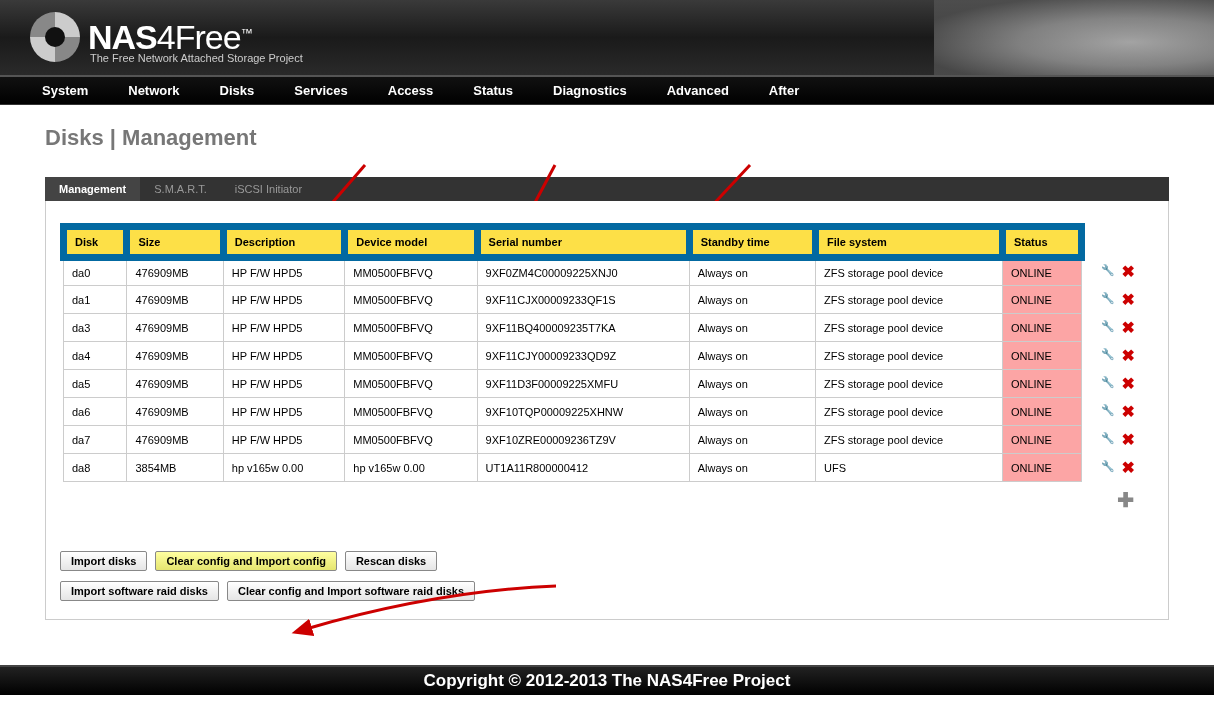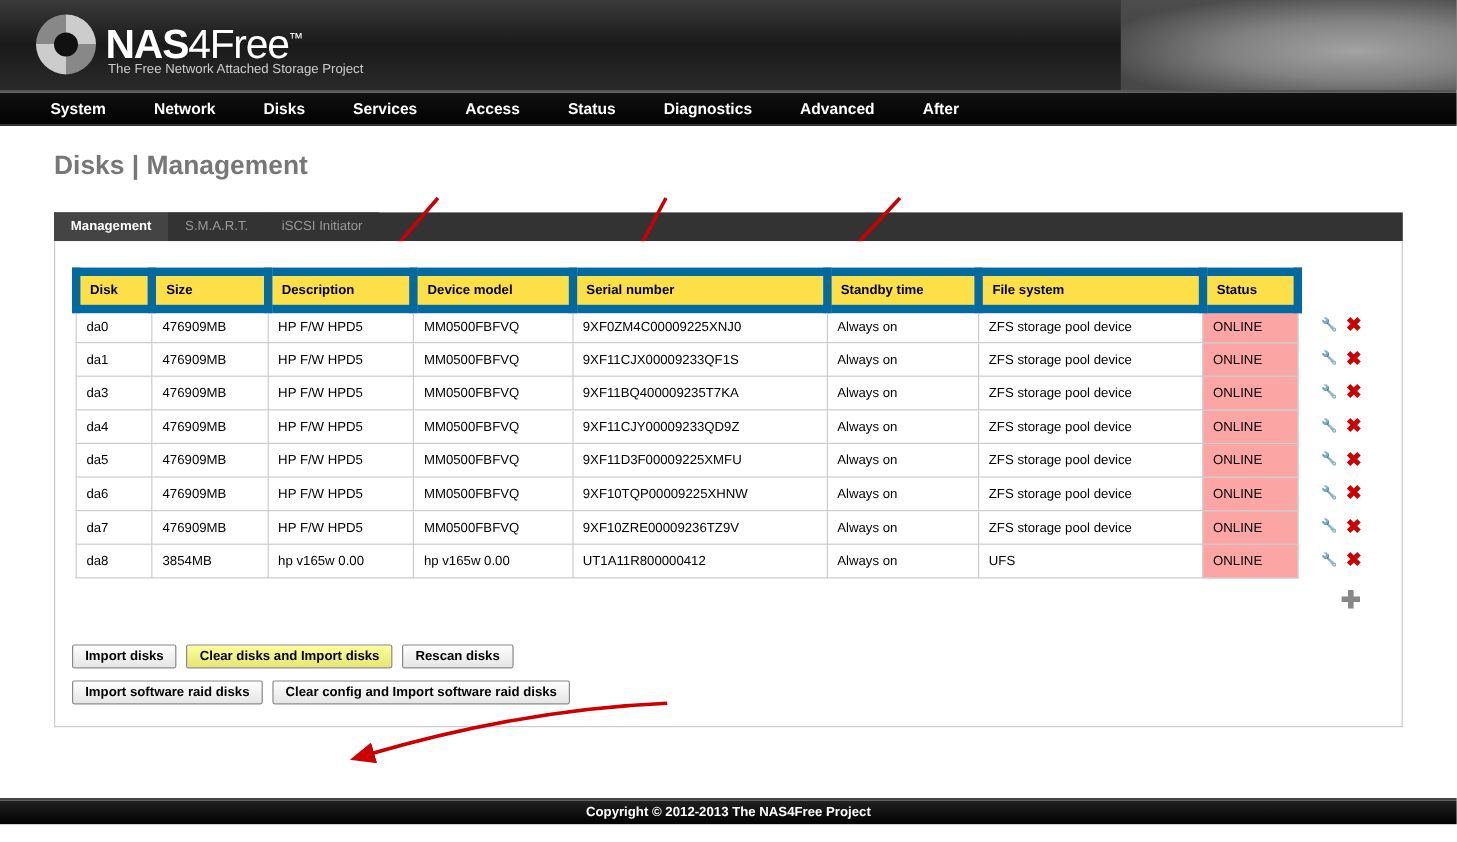--- a/index.html
+++ b/index.html
@@ -24,24 +24,24 @@
 .tab.active{color:#fff;font-weight:bold;background:#444}
 .panel{background:#fff;border:1px solid #ccc;border-top:none;padding:22px 14px 18px;position:relative}
 table{width:100%;border-collapse:collapse;font-size:11px}
 th{text-align:left;padding:6px 8px;background:#fde047;border:7px solid #0369a1;font-weight:bold}
 td{padding:6px 8px;border:1px solid #ccc;vertical-align:middle}
 td.status-cell{background:#fca5a5}
 .actions{display:flex;gap:4px;align-items:center;justify-content:center}
 .icon-wrench{width:16px;height:16px;color:#888;cursor:pointer}
 .icon-x{width:16px;height:16px;color:#c00;cursor:pointer;font-weight:bold;font-size:16px;line-height:16px}
 .icon-plus{font-size:20px;color:#888;cursor:pointer;font-weight:bold}
-.btns{margin-top:18px;display:flex;gap:8px;flex-wrap:wrap}
+.btns{margin-top:33px;display:flex;gap:8px;flex-wrap:wrap}
 .btn{padding:3px 10px;font-size:11px;font-weight:bold;border:1px solid #888;background:linear-gradient(#fff,#e5e5e5);cursor:pointer;border-radius:2px}
 .btn.hl{background:linear-gradient(#ffffa0,#e5e570)}
-.footer{background:linear-gradient(#222,#000);color:#fff;text-align:center;padding:4px;font-size:11px;font-weight:bold;border-top:2px solid #444}
+.footer{background:linear-gradient(#222,#000);color:#fff;text-align:center;padding:4px;font-size:17px;font-weight:bold;border-top:2px solid #444}
 .th-actions{border:none;background:transparent}
 .td-actions{border-left:none;border-right:none}
 svg.arr{position:absolute}
 </style>
 </head>
 <body>
 
 <div class="header-bg">
   <div class="logo">
     <div class="logo-icon"></div>
@@ -234,21 +234,21 @@
               </td>
             </tr>
             <tr>
               <td colspan="9" style="border: none; text-align: right; padding-right: 20px;"><span class="icon-plus">✚</span></td>
             </tr>
           </tbody>
       </table>
 
       <div class="btns">
         <button class="btn">Import disks</button>
-        <button class="btn hl">Clear disks and Import disks</button>
+        <button class="btn hl">Clear config and Import config</button>
         <button class="btn">Rescan disks</button>
       </div>
       <div class="btns" style="margin-top:10px">
         <button class="btn">Import software raid disks</button>
         <button class="btn">Clear config and Import software raid disks</button>
       </div>
 
       <svg class="arr" style="left:240px;top:380px" width="280" height="60">
           <path d="M270,5 Q150,10 20,48" stroke="#c00" stroke-width="3" fill="none" marker-end="url(#ah)"></path>
         </svg>

